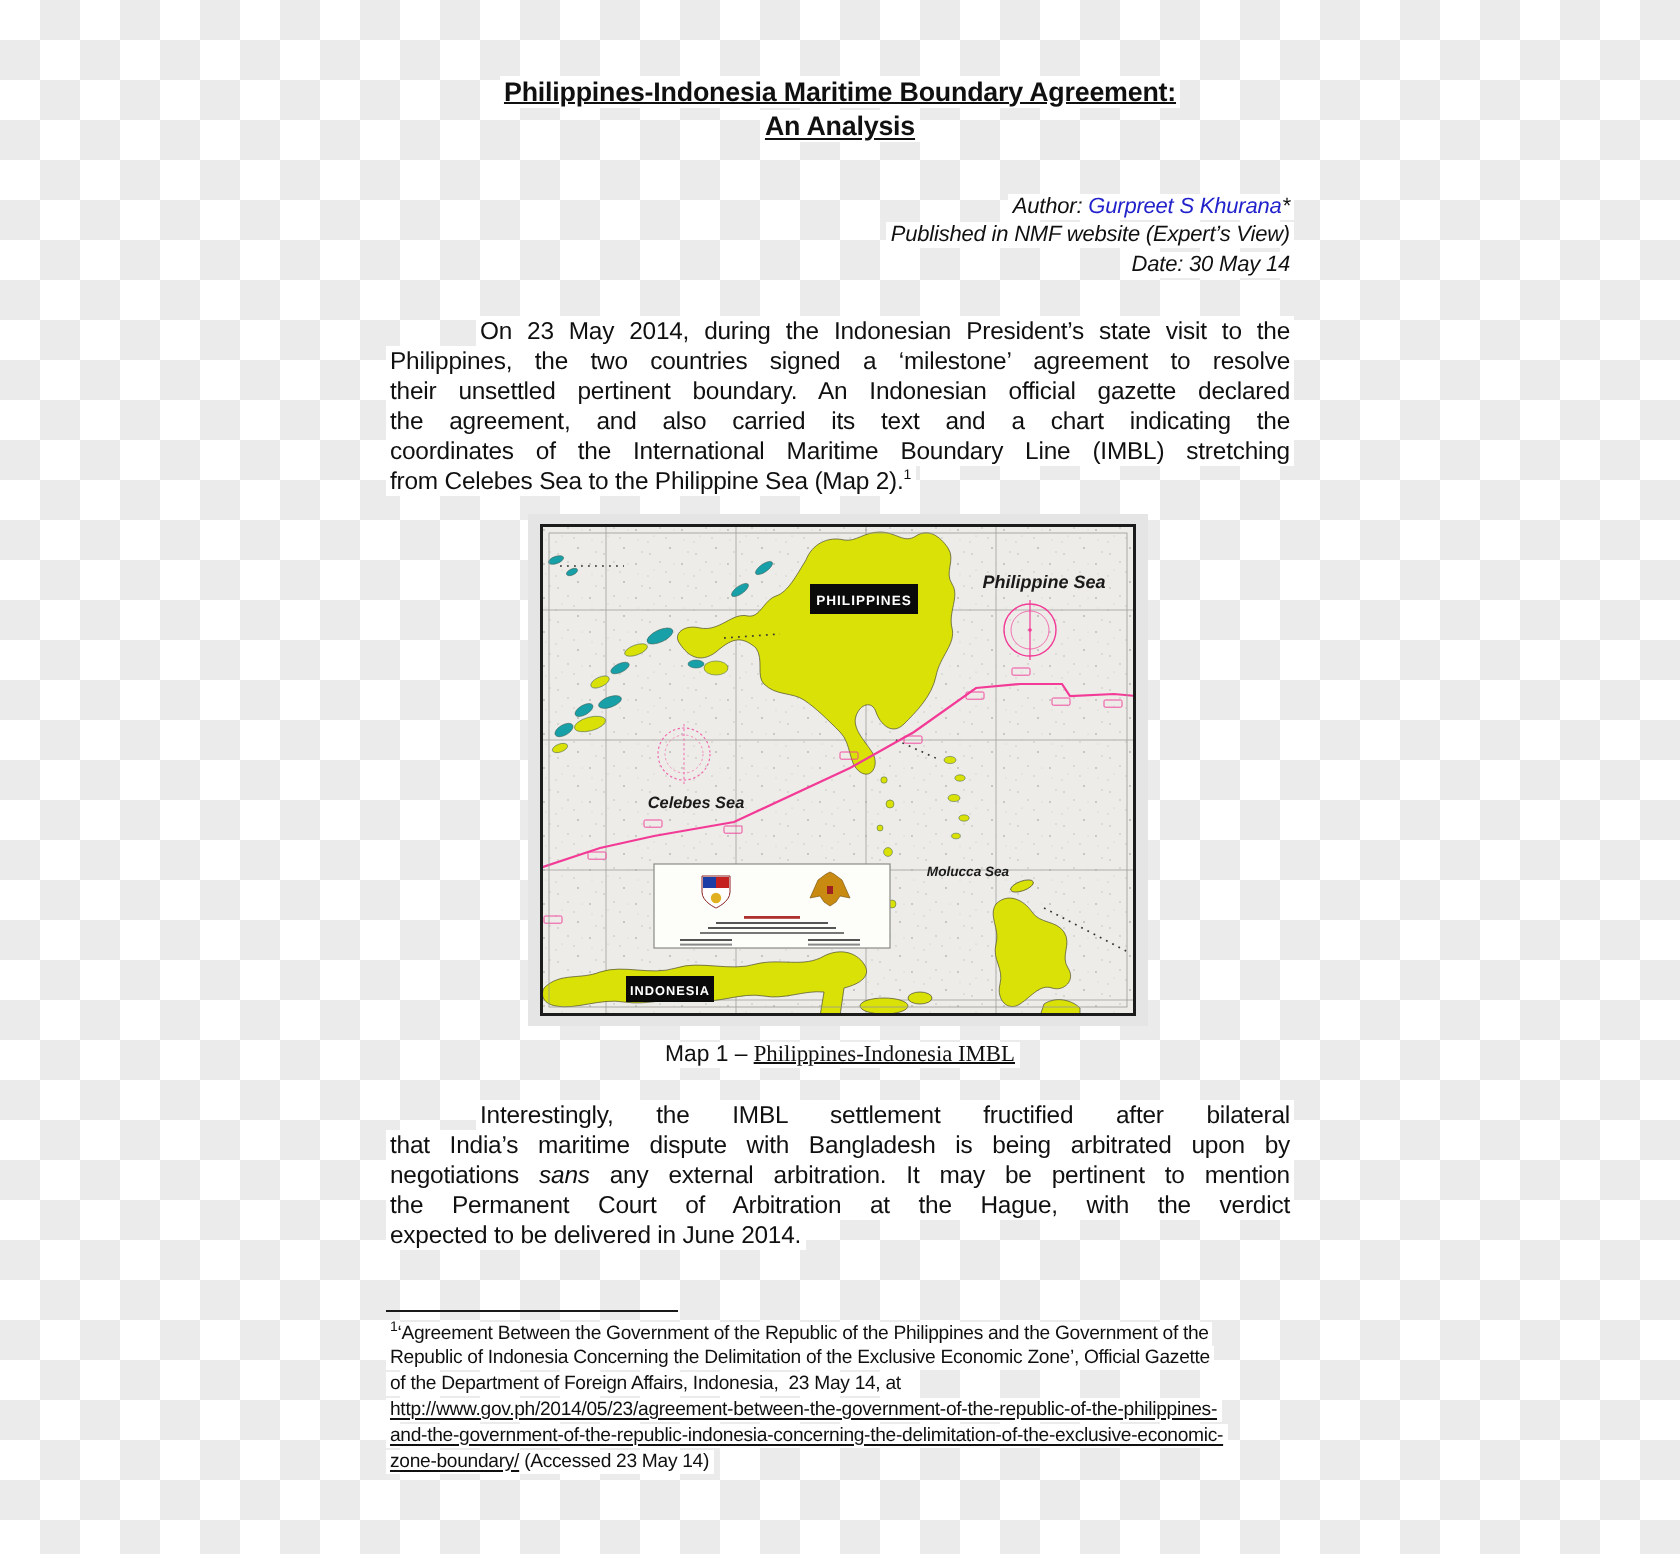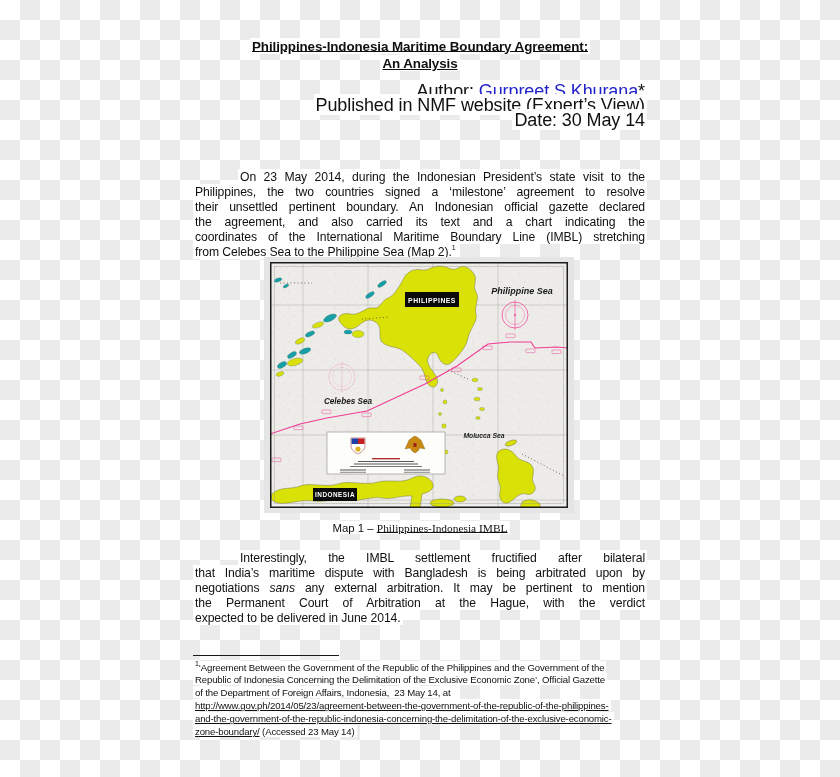--- a/index.html
+++ b/index.html
@@ -10,23 +10,23 @@
   }
   .doc{position:absolute;inset:0;}
   .col{position:absolute;left:193px;width:454px;}
   .hl{background:rgba(255,255,255,0.97);padding:0.5px 2px;-webkit-box-decoration-break:clone;box-decoration-break:clone;}
   .ln{font-size:12.2px;line-height:15px;letter-spacing:-0.1px;}
   .j{text-align:justify;text-align-last:justify;}
   .jlast{text-align:left;}
   .indent{text-indent:45px;}
   .title-block{top:37px;text-align:center;font-weight:bold;font-size:13.4px;line-height:17.5px;letter-spacing:-0.1px;}
   .title-block .hl{text-decoration:underline;margin-top:48px;}
-  .author-block{top:83px;text-align:right;font-size:18px;line-height:14.8px;letter-spacing:-0.1px;}
+  .author-block{top:96px;text-align:right;font-size:11px;line-height:14.8px;letter-spacing:-0.1px;font-style:italic;}
   .author-link{color:#2222cc;}
-  .para1{top:169px;}
+  .para1{top:158px;}
   .para2{top:550px;}
   .caption{top:520px;text-align:center;font-size:11.4px;line-height:14px;}
   .caption .cap-link{text-decoration:underline;font-family:Liberation Serif, serif;}
   .map-frame{position:absolute;left:264px;top:257px;width:310px;height:256px;background:#e5e5e5;}
   .map-svg{position:absolute;left:6px;top:5px;}
   .fnsep{position:absolute;left:193px;top:655px;width:146px;border-top:1.4px solid #1a1a1a;}
   .footnote{top:661px;font-size:9.6px;line-height:12.9px;letter-spacing:-0.15px;}
   .fln{white-space:nowrap;}
   .uln{text-decoration:underline;}
   sup{font-size:7px;vertical-align:super;line-height:0;}

